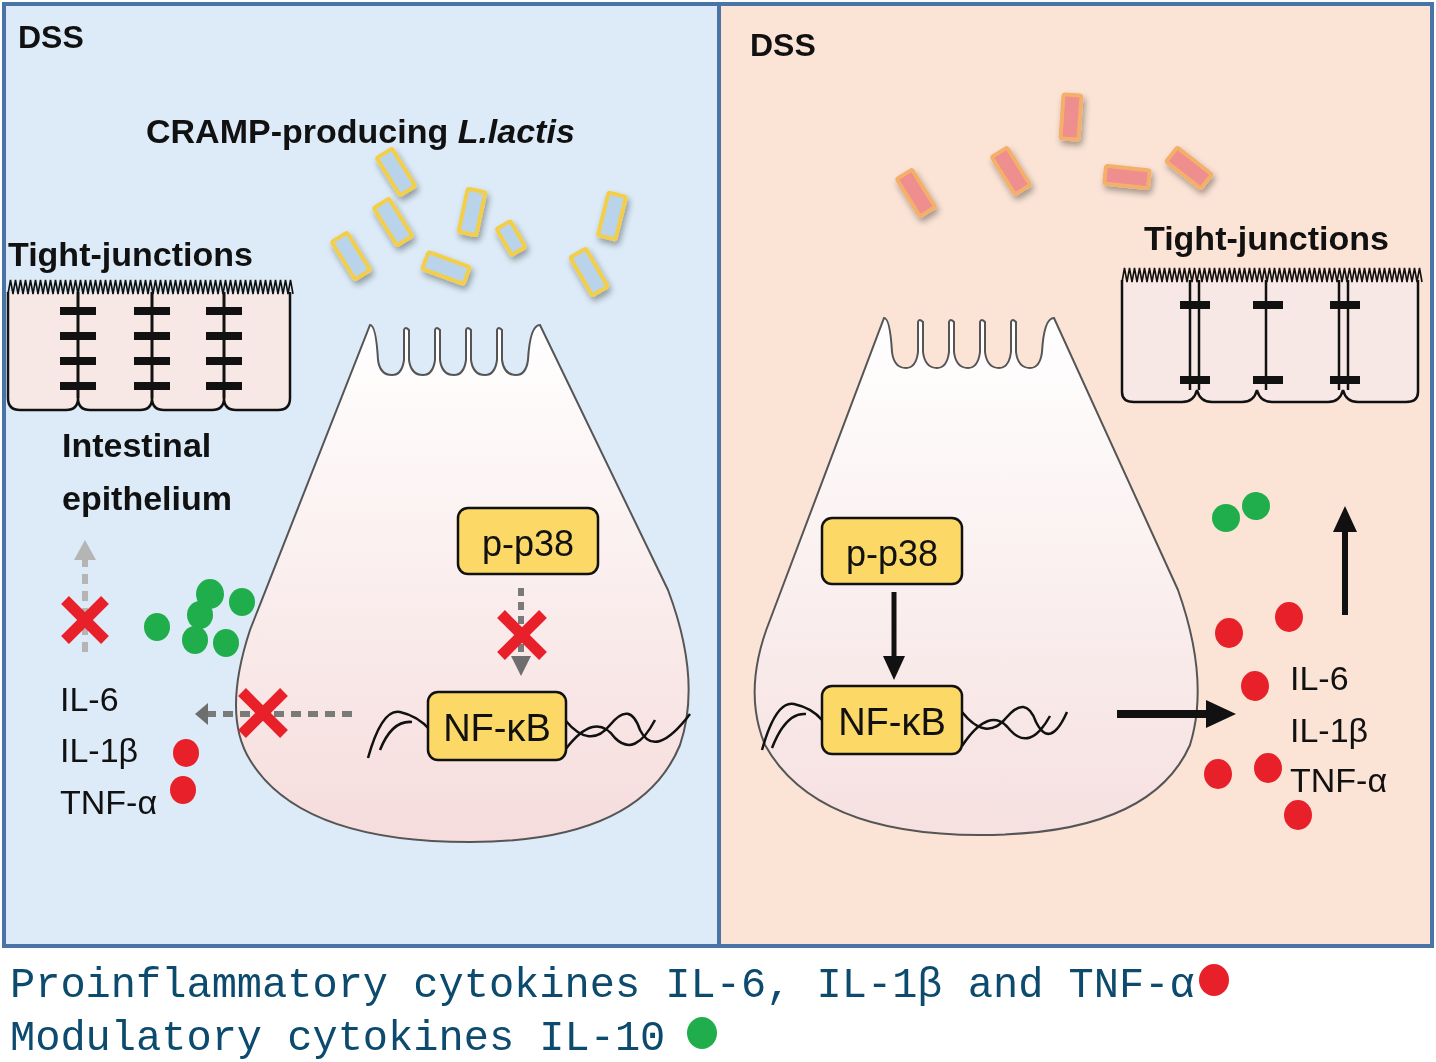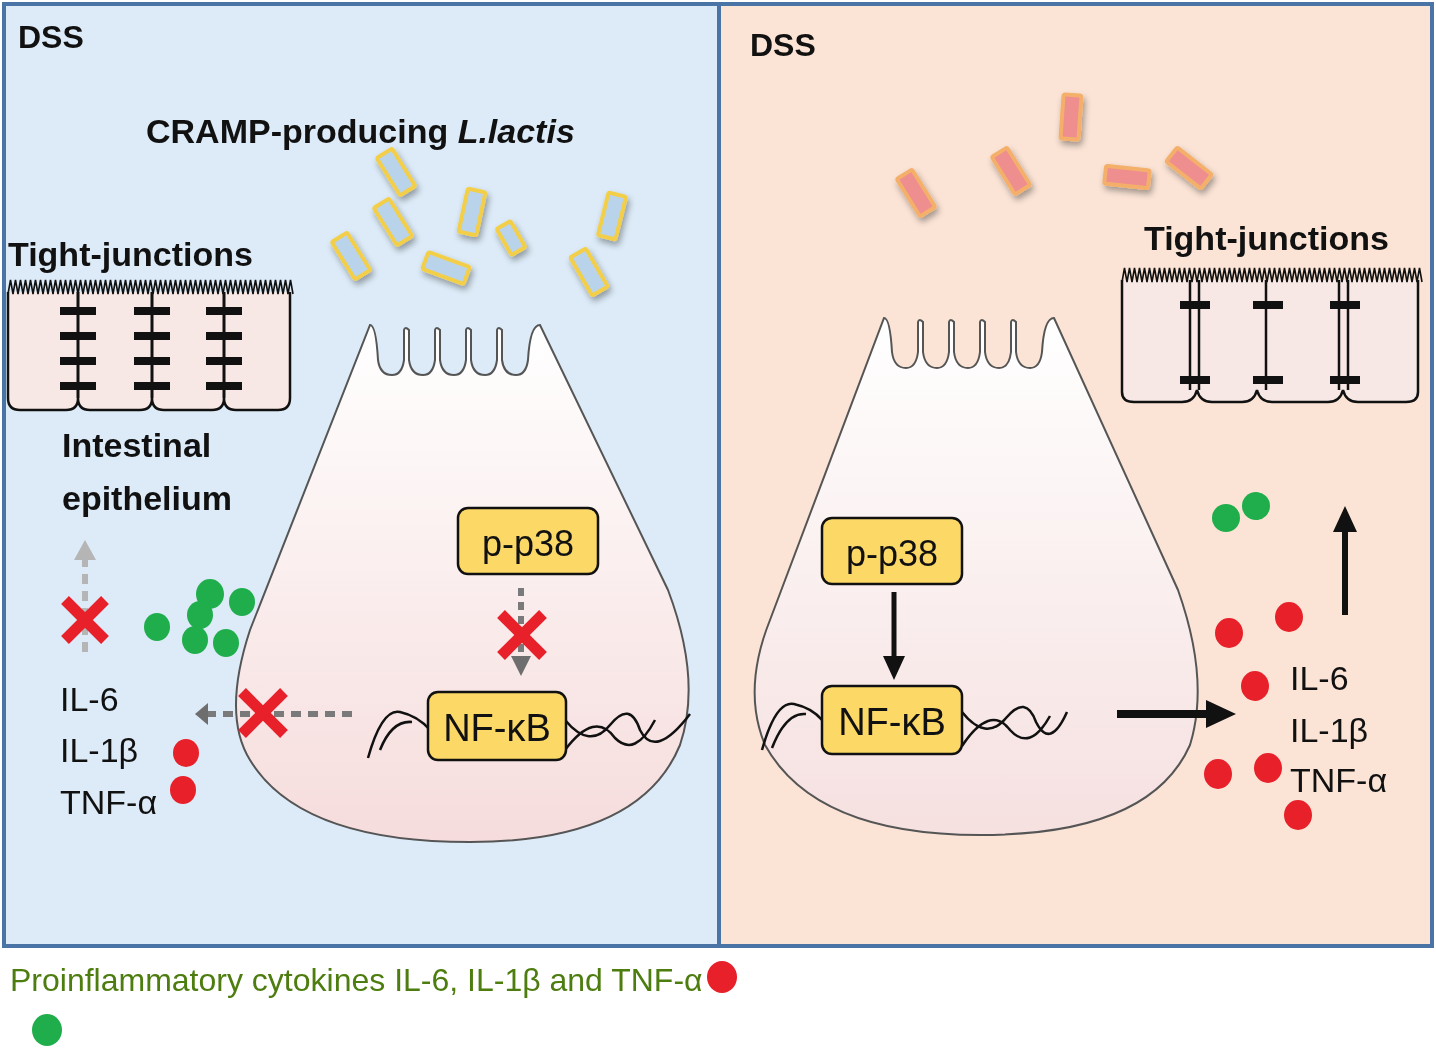--- a/index.html
+++ b/index.html
@@ -1,22 +1,22 @@
 <!DOCTYPE html>
 <html><head>
 <meta charset="utf-8">
 <style>
   html, body { margin: 0; padding: 0; background: #ffffff; }
   body { width: 1436px; height: 1062px; position: relative; overflow: hidden;
          font-family: "Liberation Sans", "DejaVu Sans", sans-serif; }
   #fig { position: absolute; left: 0; top: 0; }
   .lbl-bold { font-family: "Liberation Sans", sans-serif; font-weight: bold; fill: #111; }
   .lbl { font-family: "Liberation Sans", sans-serif; fill: #111; }
-  .legend { position: absolute; left: 10px; font-size: 32px; color: #4d7c0f;
-            font-family: Liberation Sans, sans-serif; white-space: nowrap; }
+  .legend { position: absolute; left: 10px; font-size: 42px; color: #0c4a6e;
+            font-family: Liberation Mono, monospace; white-space: nowrap; }
   .legend .dot { display: inline-block; width: 30px; height: 32px; border-radius: 50%;
                  vertical-align: middle; margin-left: 10px; position: relative; top: -6px; }
 </style>
 </head>
 <body>
 
 <svg id="fig" width="1436" height="950" viewBox="0 0 1436 950" xmlns="http://www.w3.org/2000/svg">
   <defs>
     <linearGradient id="cellGradL" x1="0" y1="0" x2="0" y2="1">
       <stop offset="0" stop-color="#ffffff"></stop>
@@ -202,14 +202,14 @@
     <text class="lbl" x="1290" y="690" font-size="34">IL-6</text>
     <text class="lbl" x="1290" y="742" font-size="34">IL-1β</text>
     <text class="lbl" x="1290" y="792" font-size="34">TNF-α</text>
   </g>
 </svg>
 
 <div class="legend" style="top:962px;">
   <span>Proinflammatory  cytokines  IL-6, IL-1β and TNF-α</span><span class="dot" style="background:#e8202a; margin-left:4px;"></span>
 </div>
 <div class="legend" style="top:1015px;">
-  <span class="dot" style="background:#1fae4b; margin-left:22px;"></span>
+  <span>Modulatory  cytokines  IL-10</span><span class="dot" style="background:#1fae4b; margin-left:22px;"></span>
 </div>
 
 </body></html>

